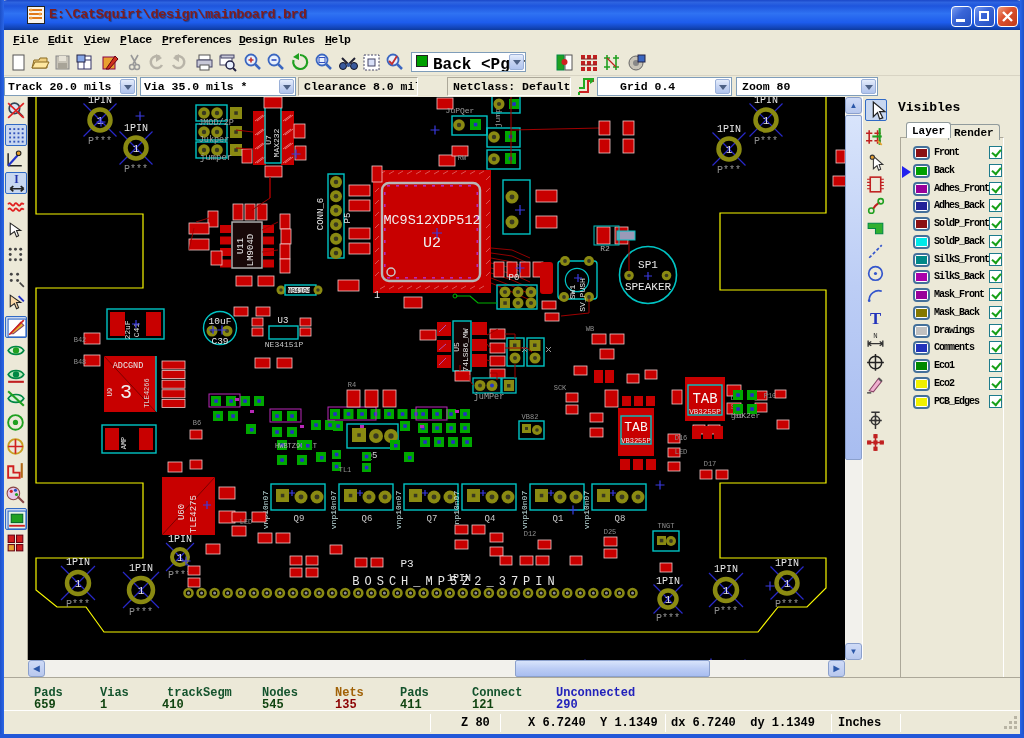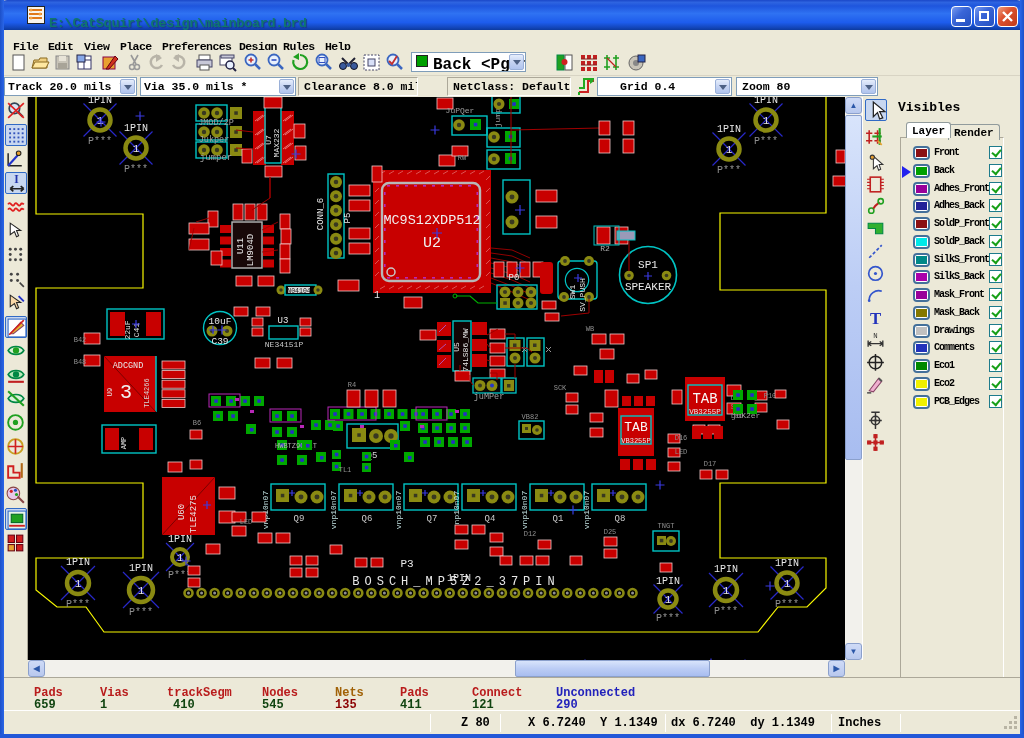--- a/index.html
+++ b/index.html
@@ -2,25 +2,25 @@
 <html><head><meta charset="utf-8"><style>
 *{margin:0;padding:0;box-sizing:border-box}
 body{width:1024px;height:738px;overflow:hidden;font-family:"Liberation Mono",monospace}
 #win{position:absolute;left:0;top:0;width:1024px;height:738px;background:#ece9d8}
 
 #tborder{position:absolute;left:0;top:0;width:1024px;height:30px;border-radius:7px 7px 0 0;background:linear-gradient(180deg,#1a47c8 0%,#2e64e0 8%,#1e55dd 20%,#2f72f2 45%,#1d5cec 75%,#1346ba 92%,#0d3a9e 100%)}
 #brdL{position:absolute;left:0;top:0;width:4px;height:738px;background:linear-gradient(90deg,#1c50c8,#2a66e8)}
 #brdR{position:absolute;right:0;top:0;width:4px;height:738px;background:linear-gradient(90deg,#2a66e8,#1c50c8)}
 #brdB{position:absolute;left:0;top:734px;width:1024px;height:4px;background:#2258d8}
 #ticon{position:absolute;left:27px;top:6px;width:18px;height:18px;background:#f8f4ec;border:1px solid #222}
-#ttext{position:absolute;left:49px;top:16px;color:#0f766e;font:bold 13.5px "Liberation Mono",monospace;letter-spacing:-0.3px;text-shadow:1px 1px 1px #1a3a8a}
+#ttext{position:absolute;left:49px;top:7px;color:#7f1d1d;font:bold 13.5px "Liberation Mono",monospace;letter-spacing:-0.3px;text-shadow:1px 1px 1px #1a3a8a}
 .tbtn{position:absolute;top:6px;width:21px;height:21px;border-radius:4px;border:1px solid #fff;color:#fff}
 
 #menubar{position:absolute;left:4px;top:30px;width:1016px;height:20px;background:#ece9d8}
-.mi{position:absolute;top:10px;color:#000;font:bold 11.5px "Liberation Mono",monospace;letter-spacing:-0.6px;white-space:nowrap}
+.mi{position:absolute;top:3px;color:#000;font:bold 11.5px "Liberation Mono",monospace;letter-spacing:-0.6px;white-space:nowrap}
 .mi u{text-decoration:underline}
 
 #tb1{position:absolute;left:4px;top:50px;width:1016px;height:26px;background:#ece9d8;border-bottom:1px solid #d8d4c4}
 #tb2{position:absolute;left:4px;top:76px;width:1016px;height:21px;background:#ece9d8}
 .ticn{position:absolute;top:2px;width:21px;height:21px}
 .combo{position:absolute;background:#fff;border:1px solid #7f9db9;font:bold 11.5px "Liberation Mono",monospace;color:#000;white-space:nowrap;overflow:hidden}
 .combo .ca{position:absolute;right:1px;top:1px;bottom:1px;width:15px;background:linear-gradient(180deg,#e6eefc,#c6d4f2 50%,#b0c4ee);border:1px solid #9ab0d8;border-radius:2px}
 .ca:after{content:"";position:absolute;left:3px;top:5px;border:4px solid transparent;border-top:5px solid #4d6185}
 .fld{position:absolute;background:#ece9d8;border:1px solid #aca899;border-right-color:#fff;border-bottom-color:#fff;font:bold 11.5px "Liberation Mono",monospace;color:#000;white-space:nowrap;overflow:hidden}
 
@@ -41,21 +41,21 @@
 #tabbox{position:absolute;left:10px;top:40px;width:104px;height:560px;border:1px solid #fff;border-top:1px solid #aca899;border-left:1px solid #aca899}
 .tab{position:absolute;font:bold 11px "Liberation Mono",monospace;border:1px solid #919b9c;border-bottom:none;border-radius:3px 3px 0 0;padding:2px 5px 1px 5px}
 .lrow{position:absolute;left:0;width:130px;height:18px}
 .sw{position:absolute;left:23px;top:1px;width:17px;height:14px;border:2px solid #44709a;border-radius:4px;background:#fff}
 .swi{position:absolute;left:1px;top:1px;width:9px;height:6px}
 .lbl{position:absolute;left:44px;top:2px;font:bold 10px "Liberation Mono",monospace;color:#000;letter-spacing:-1px}
 .cb{position:absolute;left:99px;top:1px;width:13px;height:13px;background:#fff;border:1px solid #1e7b8c}
 .cb:after{content:"";position:absolute;left:2px;top:2px;width:7px;height:4px;border-left:2px solid #18a018;border-bottom:2px solid #18a018;transform:rotate(-50deg)}
 
 #stat{position:absolute;left:4px;top:677px;width:1016px;height:33px;background:#ece9d8;border-top:1px solid #aca899}
-.sl{position:absolute;top:8px;font:bold 12px "Liberation Mono",monospace;color:#b91c1c}
+.sl{position:absolute;top:8px;font:bold 12px "Liberation Mono",monospace;color:#14532d}
 .sv{position:absolute;top:20px;font:bold 12px "Liberation Mono",monospace;color:#104410}
 #bbar{position:absolute;left:4px;top:710px;width:1016px;height:24px;background:#ece9d8;border-top:1px solid #fff}
 .bsep{position:absolute;top:3px;width:1px;height:18px;background:#aca899;border-right:1px solid #fff}
 .bt{position:absolute;top:5px;font:bold 12px "Liberation Mono",monospace;color:#000}
 </style></head>
 <body>
 <div id="win">
   <div id="tborder"></div>
   <div id="brdL"></div>
     <div id="brdR"></div>
@@ -1354,21 +1354,21 @@
         <span class="lbl">PCB_Edges</span>
         <span class="cb"></span>
       </div>
   </div>
   <div id="stat">
     <span class="sl" style="left:30px">Pads</span>
       <span class="sv" style="left:30px">659</span>
     <span class="sl" style="left:96px">Vias</span>
       <span class="sv" style="left:96px">1</span>
     <span class="sl" style="left:163px">trackSegm</span>
-      <span class="sv" style="left:169px">410</span>
+      <span class="sv" style="left:158px">410</span>
     <span class="sl" style="left:258px">Nodes</span>
       <span class="sv" style="left:258px">545</span>
     <span class="sl" style="left:331px;color:#a16207">Nets</span>
       <span class="sv" style="left:331px;color:#8b0000">135</span>
     <span class="sl" style="left:396px">Pads</span>
       <span class="sv" style="left:396px">411</span>
     <span class="sl" style="left:468px">Connect</span>
       <span class="sv" style="left:468px">121</span>
     <span class="sl" style="left:552px;color:#2222bb">Unconnected</span>
       <span class="sv" style="left:552px;color:#2222bb">290</span>

